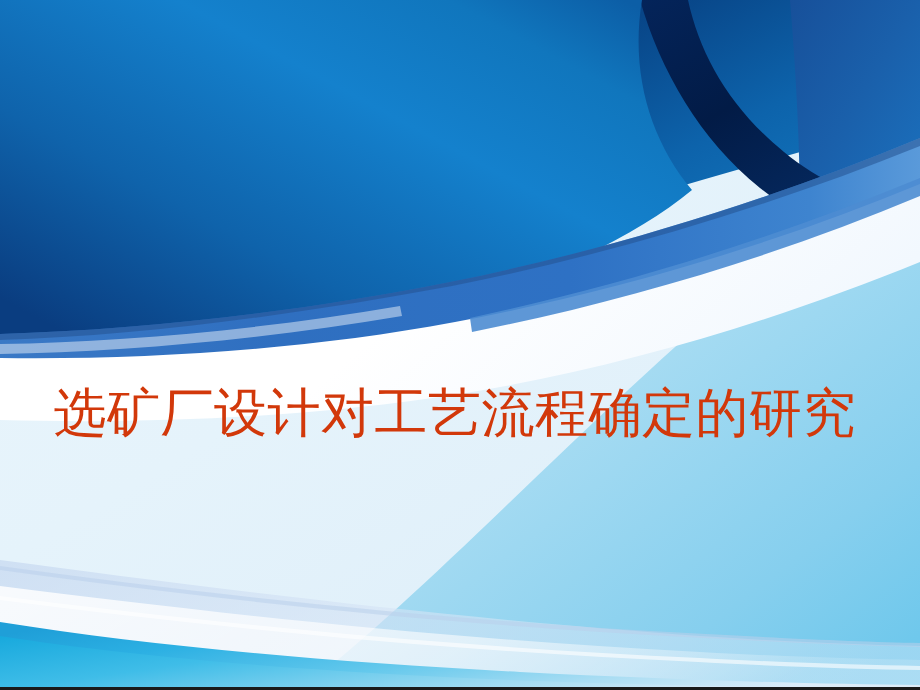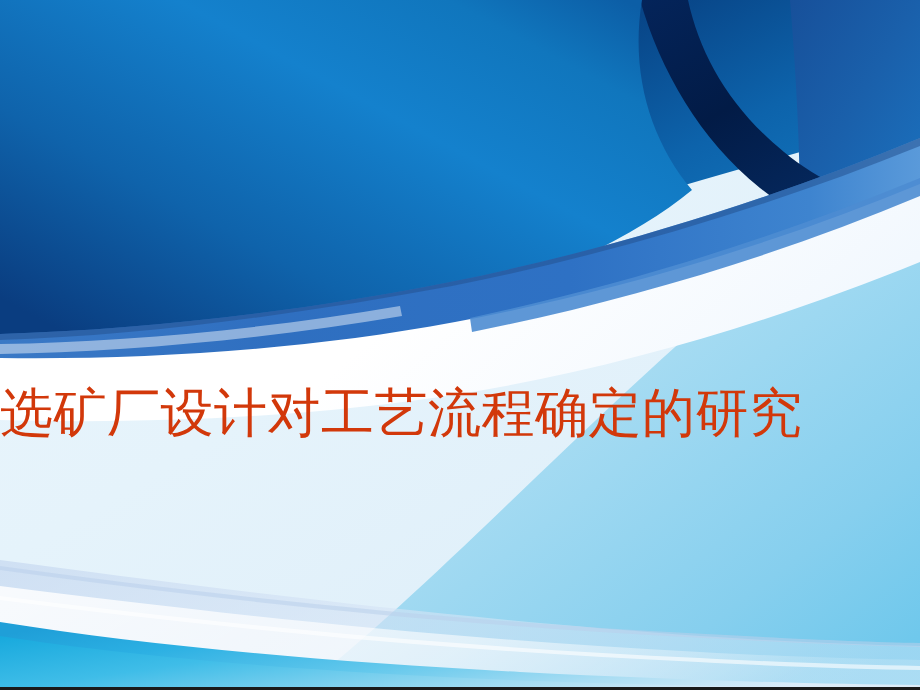--- a/index.html
+++ b/index.html
@@ -36,21 +36,21 @@
     width: 920px;
     height: 690px;
     pointer-events: none;
   }
 
   #slide-title {
     position: absolute;
     left: 0;
     top: 382px;
     width: 856px;
-    text-align: left;
+    text-align: right;
     font-family: "DejaVu Sans", "Liberation Sans", sans-serif;
     font-size: 53px;
     line-height: 62px;
     letter-spacing: 0.5px;
     font-weight: 400;
     white-space: nowrap;
     color: #d2380a;
   }
 </style>
 </head>

